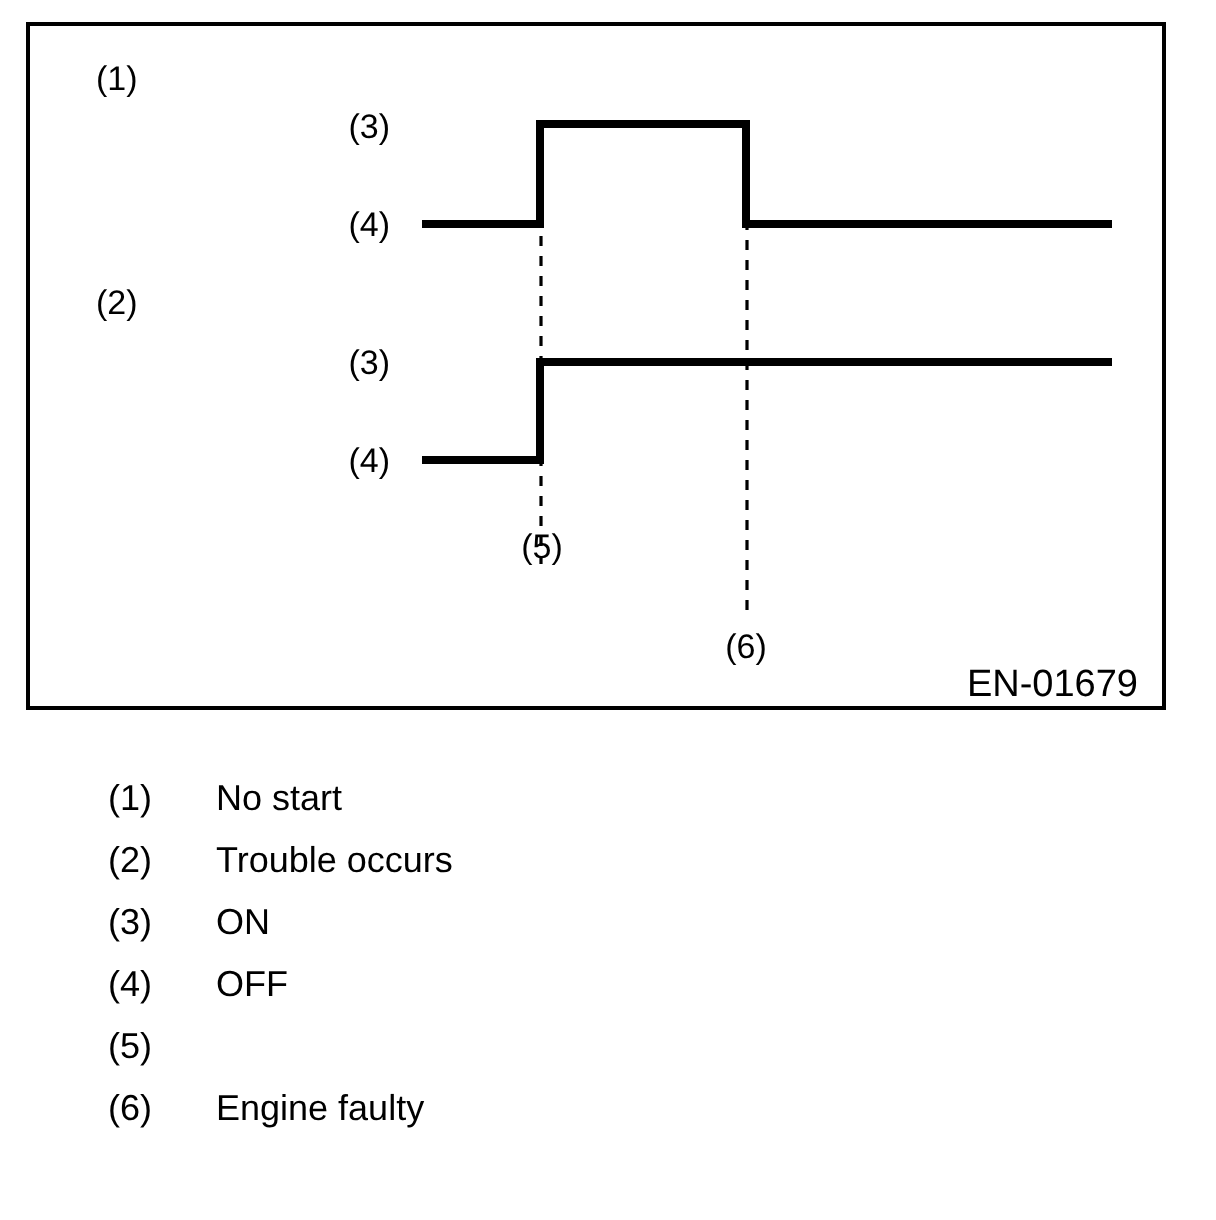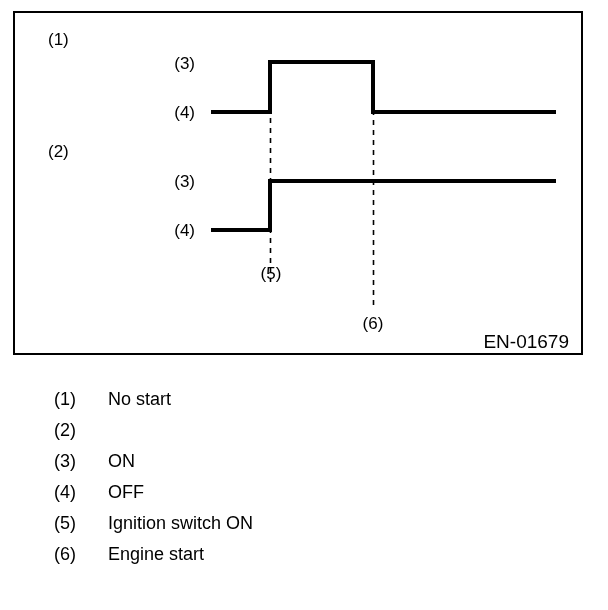--- a/index.html
+++ b/index.html
@@ -116,35 +116,35 @@
 
 <div id="legend">
 
   <div class="legend-row">
     <span class="legend-num">(1)</span>
     <span class="legend-text">No start</span>
   </div>
 
   <div class="legend-row">
     <span class="legend-num">(2)</span>
+    <span class="legend-text">Trouble occurs</span>
   </div>
 
   <div class="legend-row">
     <span class="legend-num">(3)</span>
     <span class="legend-text">ON</span>
   </div>
 
   <div class="legend-row">
     <span class="legend-num">(4)</span>
     <span class="legend-text">OFF</span>
   </div>
 
   <div class="legend-row">
     <span class="legend-num">(5)</span>
-    <span class="legend-text">Ignition switch ON</span>
   </div>
 
   <div class="legend-row">
     <span class="legend-num">(6)</span>
-    <span class="legend-text">Engine start</span>
+    <span class="legend-text">Engine faulty</span>
   </div>
 
 </div>
 
 </body></html>

